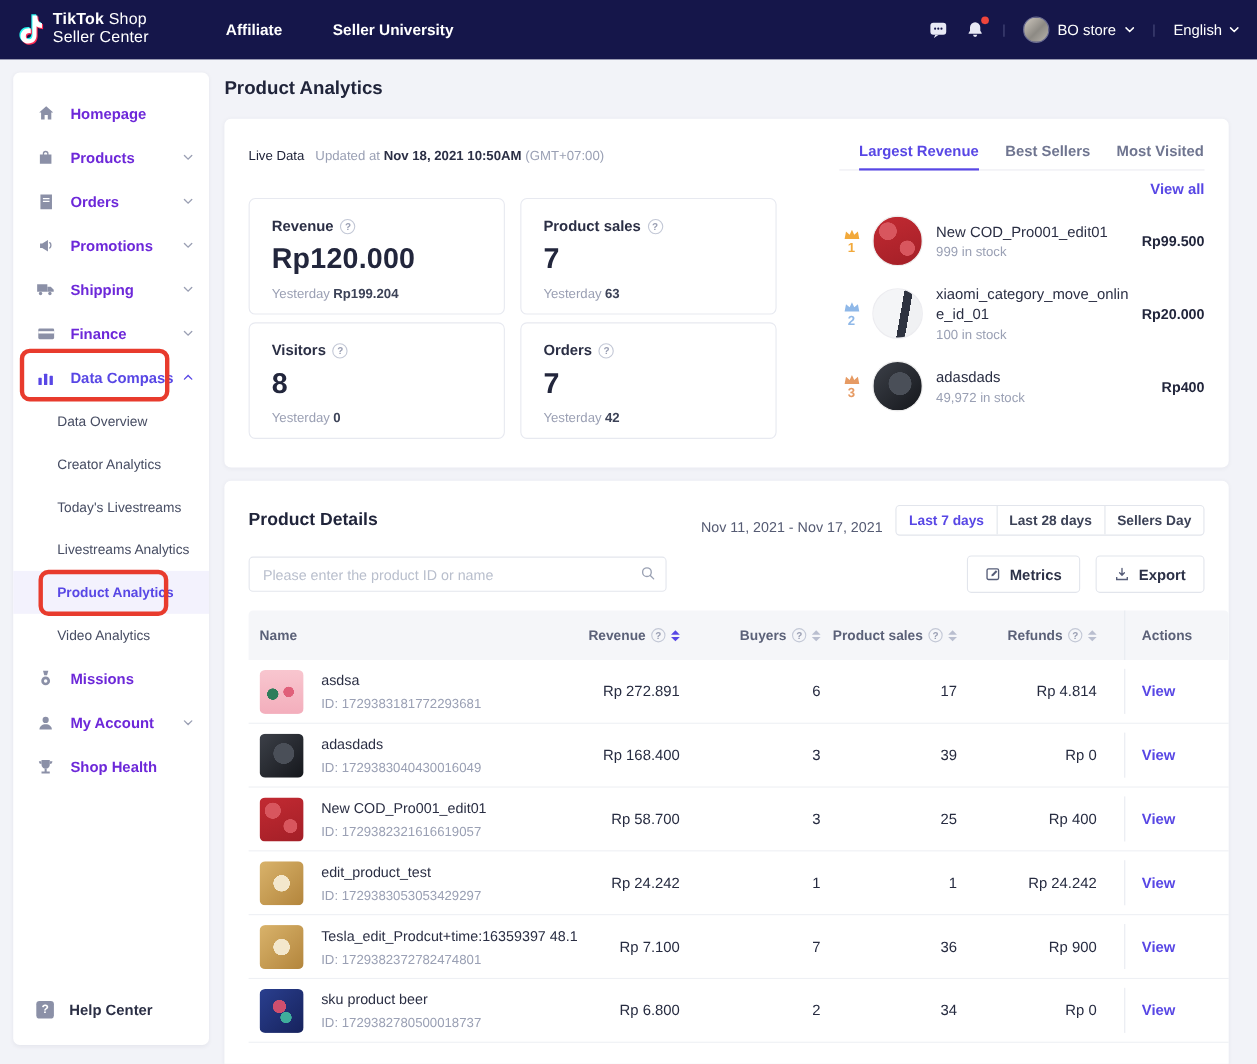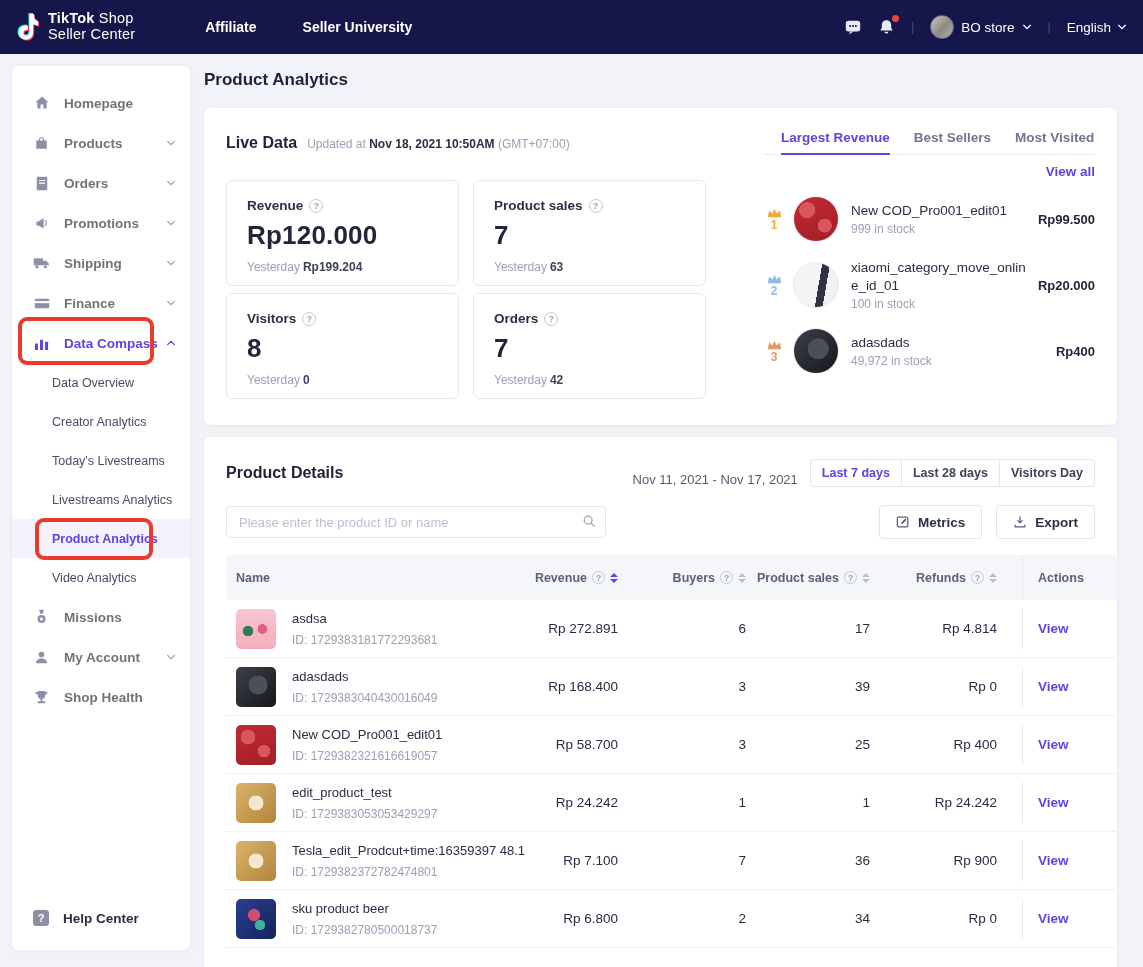--- a/index.html
+++ b/index.html
@@ -24,21 +24,21 @@
   .store { display:flex; align-items:center; gap:7px; font-size:13.5px; cursor:pointer; }
   .avatar { width:24px; height:24px; border-radius:50%;
             background:linear-gradient(135deg,#cfc9bf 0%,#8d8a84 55%,#b9b4ac 100%); border:1px solid #6a6c92; }
   .lang { display:flex; align-items:center; gap:6px; font-size:13.5px; cursor:pointer;text-align:center; }
   .chev { display:inline-flex; }
 
   
   .sidebar { position:absolute; left:12px; top:66px; width:178px; height:884px; background:#fff;
              border-radius:6px; box-shadow:0 1px 4px rgba(30,35,70,.06); padding-top:17px; }
   .s-item { position:relative; height:40px; display:flex; align-items:center; padding:0 14px 0 21px;
-            font-size:13.5px; font-weight:700; color:#737373; cursor:pointer; }
+            font-size:13.5px; font-weight:700; color:#6d28d9; cursor:pointer; }
   .s-item .ic { width:17px; display:flex; justify-content:center; color:#8b90a7; margin-right:14px; }
   .s-item .chev { margin-left:auto; color:#9ba0b4; }
   .s-item.active { color:#5847e5; }
   .s-item.active .ic { color:#5847e5; }
   .s-item.active .chev { color:#5847e5; }
   .s-sub { position:relative; height:39px; display:flex; align-items:center; padding-left:40px;
            font-size:12.5px; color:#474d63; cursor:pointer; }
   .s-sub.active { background:#f3f2fd; color:#5847e5; font-weight:700; }
   .s-help { position:absolute; bottom:24px; left:21px; display:flex; align-items:center; gap:14px;
             font-size:13.5px; font-weight:700; color:#2b2f45; cursor:pointer; }
@@ -49,21 +49,21 @@
   .anno-product { left:23px; top:452px; width:118px; height:42px; }
 
   
   .page-title { position:absolute; left:204px; top:70px; font-size:17px; font-weight:700; color:#20243a; }
 
   .panel { position:absolute; background:#fff; border-radius:6px; box-shadow:0 1px 4px rgba(30,35,70,.05); }
   .p-live { left:204px; top:108px; width:913px; height:317px; }
   .p-details { left:204px; top:437px; width:913px; height:540px; padding:22px 0 0 22px; }
 
   .ld-head { position:absolute; left:22px; top:26px; display:flex; align-items:baseline; gap:10px; }
-  .ld-title { font-size:16px; font-weight:700; color:#20243a; }
+  .ld-title { font-size:12px; font-weight:400; color:#20243a; }
   .ld-upd { font-size:12px; color:#9aa0b4; }
   .ld-upd b { color:#2b2f45; }
 
   .stats { position:absolute; left:22px; top:72px; display:grid; grid-template-columns:233px 233px;
            grid-auto-rows:106px; gap:7px 14px; }
   .stat { border:1px solid #e7e9f0; border-radius:6px; padding:17px 20px 0 20px; }
   .stat-lab { display:flex; align-items:center; gap:6px; font-size:13.5px; font-weight:700; color:#2b2f45; }
   .q-circ { width:14px; height:14px; border-radius:50%; border:1px solid #c3c8d6; color:#9ba0b4;
             font-size:9px; display:inline-flex; align-items:center; justify-content:center; cursor:pointer; }
   .stat-val { margin-top:7px; font-size:26px; font-weight:700; color:#22263c; letter-spacing:.2px; }
@@ -472,21 +472,21 @@
   </div>
 
   <div class="panel p-details">
     <div class="pd-head">
       <span class="pd-title">Product Details</span>
       <span class="pd-right">
         <span class="pd-date">Nov 11, 2021 - Nov 17, 2021</span>
         <span class="seg">
           <span class="seg-btn active">Last 7 days</span>
           <span class="seg-btn">Last 28 days</span>
-          <span class="seg-btn">Visitors Day</span>
+          <span class="seg-btn">Sellers Day</span>
         </span>
       </span>
     </div>
 
     <div class="pd-tools">
       <span class="search-box">
         <input type="text" placeholder="Please enter the product ID or name" style="">
         <span class="search-ic">
           <svg width="14" height="14" viewBox="0 0 16 16">
               <circle cx="7" cy="7" r="4.5" fill="none" stroke="currentColor" stroke-width="1.4"></circle>

